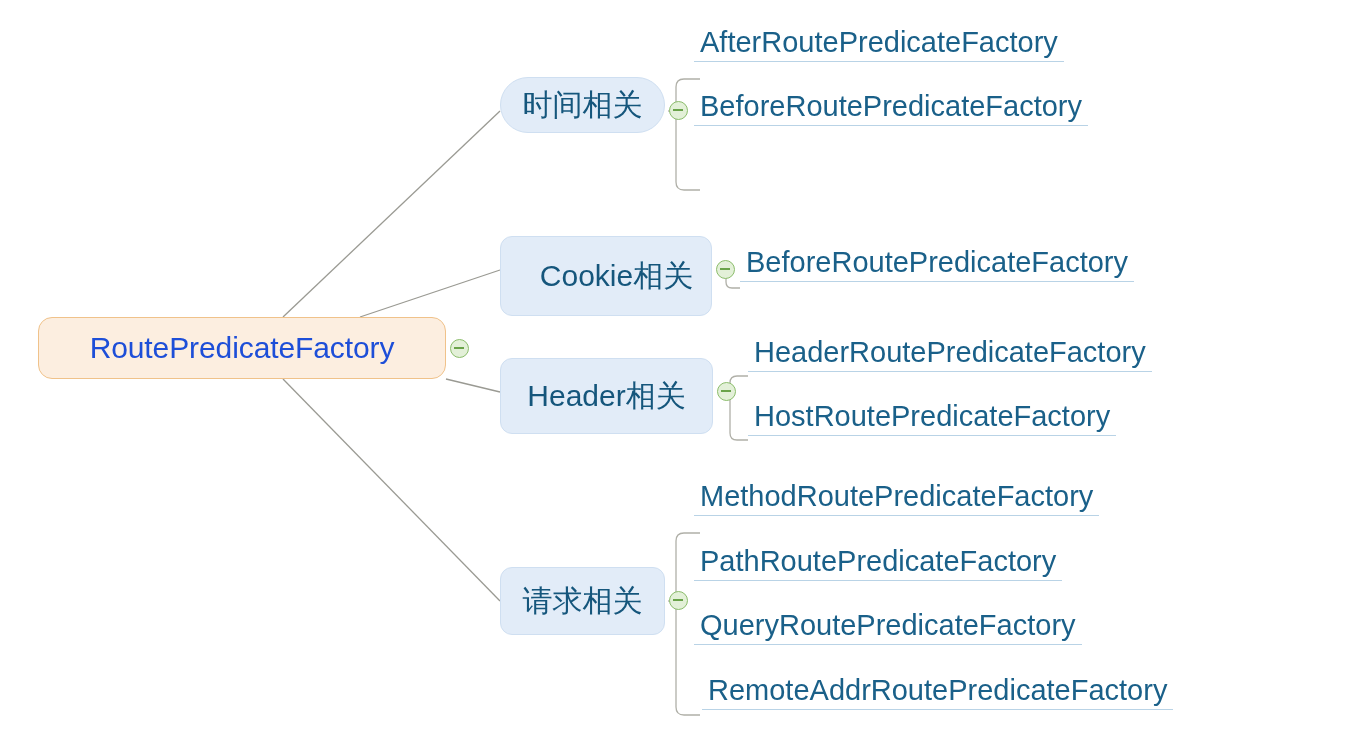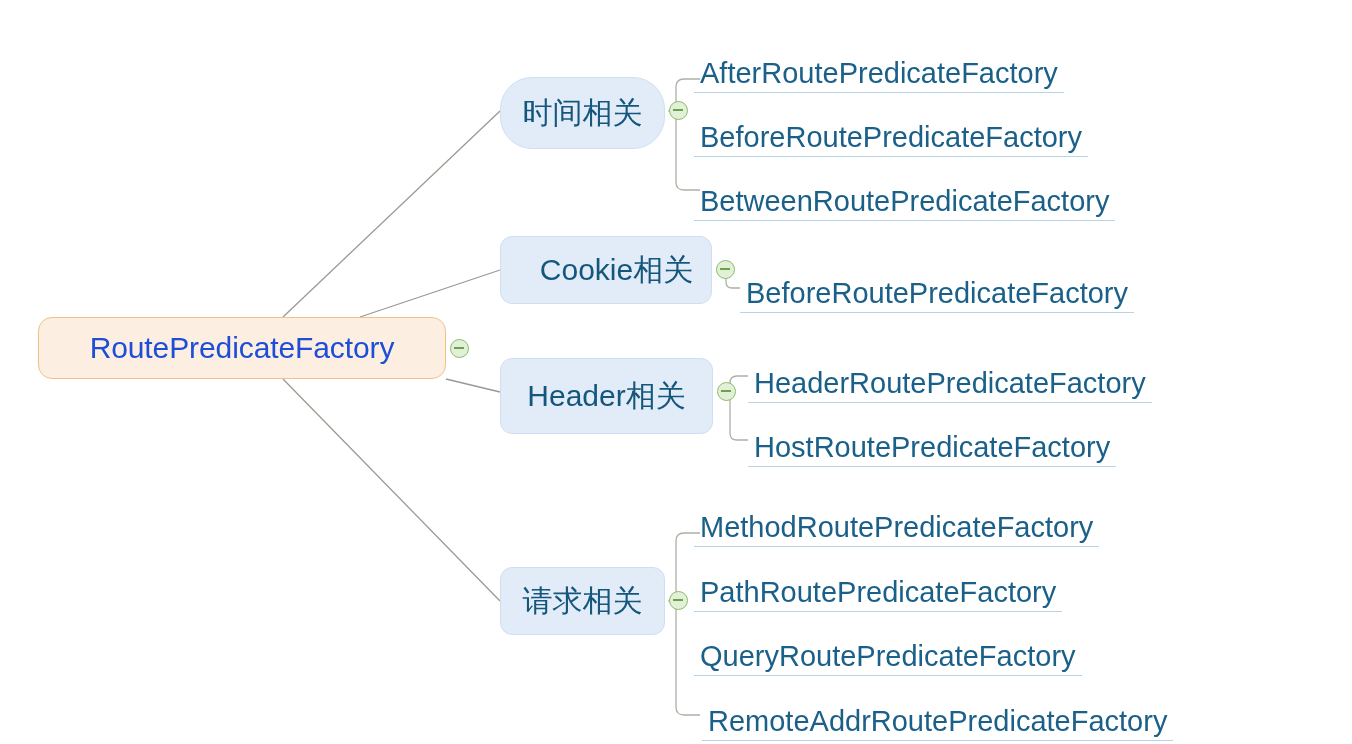--- a/index.html
+++ b/index.html
@@ -65,32 +65,31 @@
     align-items: center;
     justify-content: center;
   }
   .branch-node .branch-label {
     color: #15567c;
     font-size: 30px;
     line-height: 1;
     white-space: nowrap;
   }
 
-  .branch-time   { left: 500px; top: 77px;  width: 165px; height: 72px; border-radius: 32px; }
-  .branch-cookie { left: 500px; top: 236px; width: 212px; height: 68px; padding-left: 21px; }
+  .branch-time   { left: 500px; top: 77px;  width: 165px; height: 56px; border-radius: 32px; }
+  .branch-cookie { left: 500px; top: 236px; width: 212px; height: 80px; padding-left: 21px; }
   .branch-header { left: 500px; top: 358px; width: 213px; height: 76px; }
   .branch-request{ left: 500px; top: 567px; width: 165px; height: 68px; }
 
   
   .leaf-node {
     position: absolute;
     display: flex;
     align-items: flex-end;
     box-sizing: border-box;
-    margin-top: 31px;
   }
   .leaf-node .leaf-label {
     color: #1a6089;
     font-size: 29px;
     line-height: 1.05;
     white-space: nowrap;
     border-bottom: 1.5px solid #b9d3e6;
     padding: 0 6px 4px 6px;
     display: inline-block;
   }
@@ -164,23 +163,20 @@
     <span class="branch-label">时间相关</span>
   </div>
   <span class="toggle-icon toggle-time"></span>
 
   <div class="leaf-node" style="left:694px; top:27px;">
     <span class="leaf-label">AfterRoutePredicateFactory</span>
   </div>
   <div class="leaf-node" style="left:694px; top:91px;">
     <span class="leaf-label">BeforeRoutePredicateFactory</span>
   </div>
-  <div class="leaf-node" style="left:694px; top:155px;">
-    <span class="leaf-label">BetweenRoutePredicateFactory</span>
-  </div>
 
   <div class="branch-node branch-cookie">
     <span class="branch-label">Cookie相关</span>
   </div>
   <span class="toggle-icon toggle-cookie"></span>
 
   <div class="leaf-node" style="left:740px; top:247px;">
     <span class="leaf-label">BeforeRoutePredicateFactory</span>
   </div>
 

